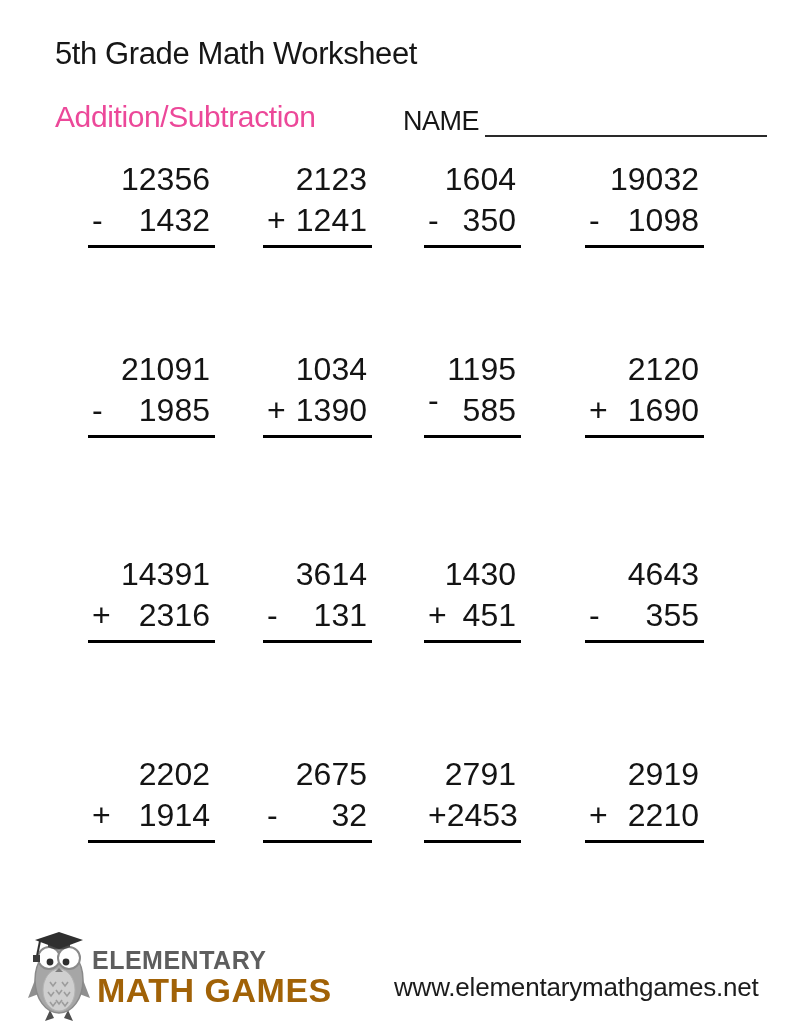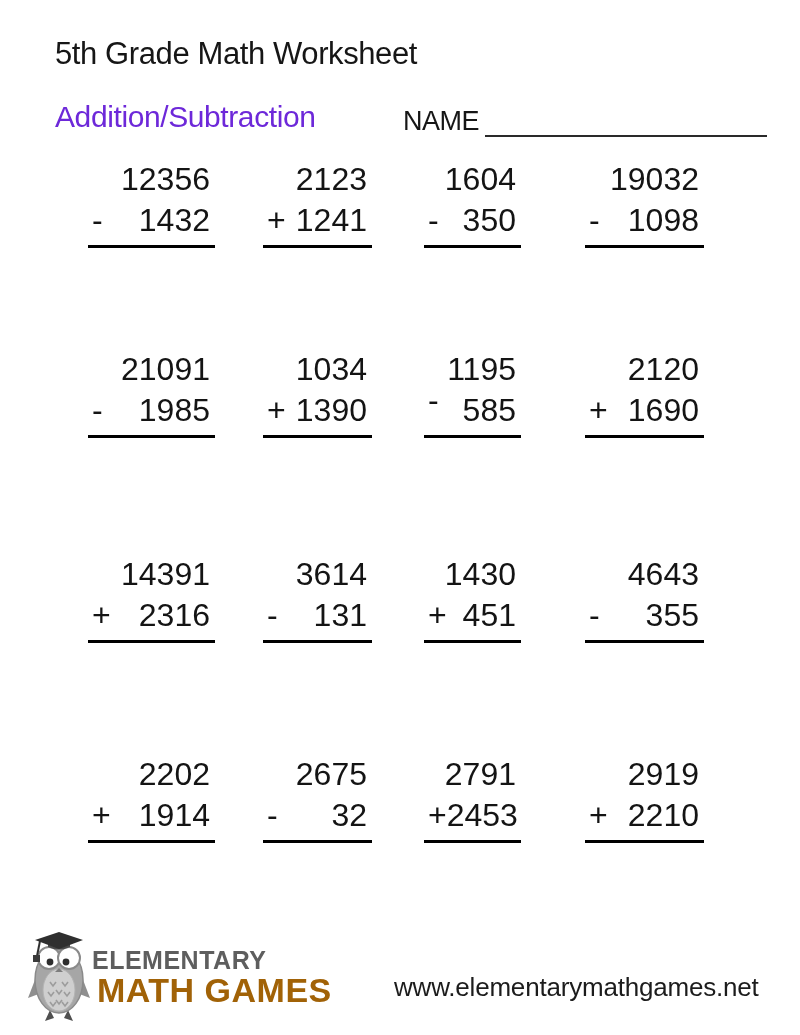--- a/index.html
+++ b/index.html
@@ -6,21 +6,21 @@
   body{
     width:800px;height:1035px;background:#ffffff;position:relative;
     font-family:"Liberation Sans",sans-serif;color:#161616;overflow:hidden;
   }
   .page-title{
     position:absolute;left:55px;top:36px;
     font-size:31px;letter-spacing:-0.4px;line-height:36px;color:#161616;
   }
   .subtitle{
     position:absolute;left:55px;top:99px;
-    font-size:30px;letter-spacing:-0.4px;line-height:36px;color:#6d28d9;
+    font-size:30px;letter-spacing:-0.4px;line-height:36px;color:#ec4899;
   }
   .name-row{
     position:absolute;left:403px;top:105px;display:flex;align-items:flex-end;
   }
   .name-label{font-size:27px;letter-spacing:-0.5px;line-height:32px;color:#161616;}
   .name-line{
     width:282px;height:30px;margin-left:6px;
     border-bottom:2px solid #2a2a2a;
   }
   

